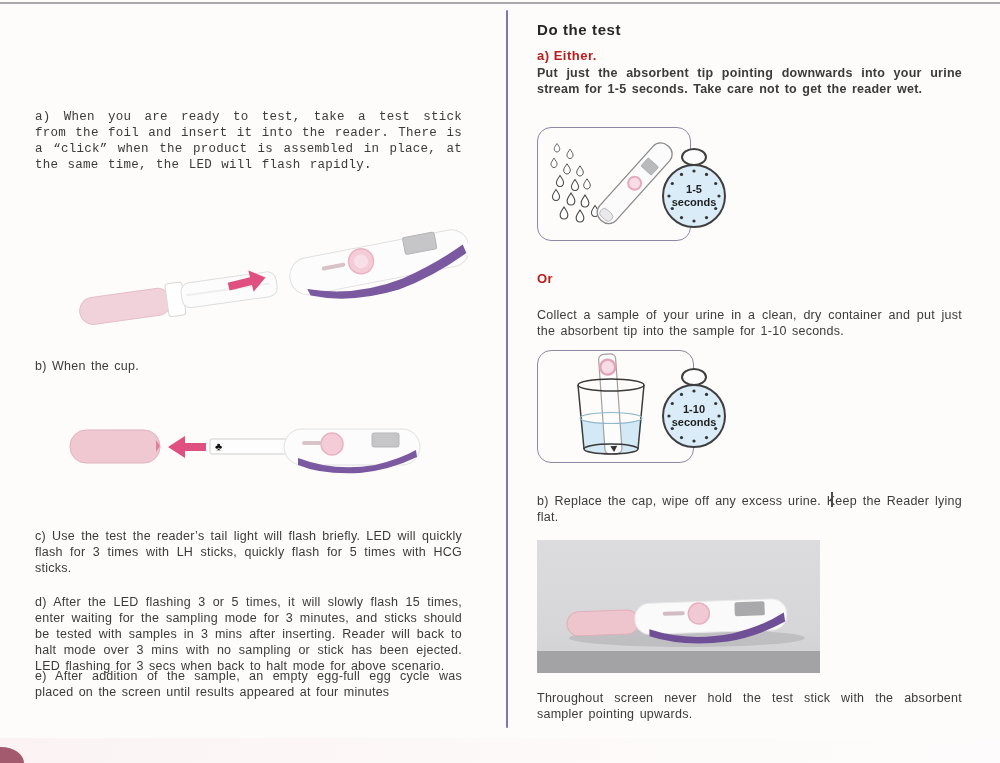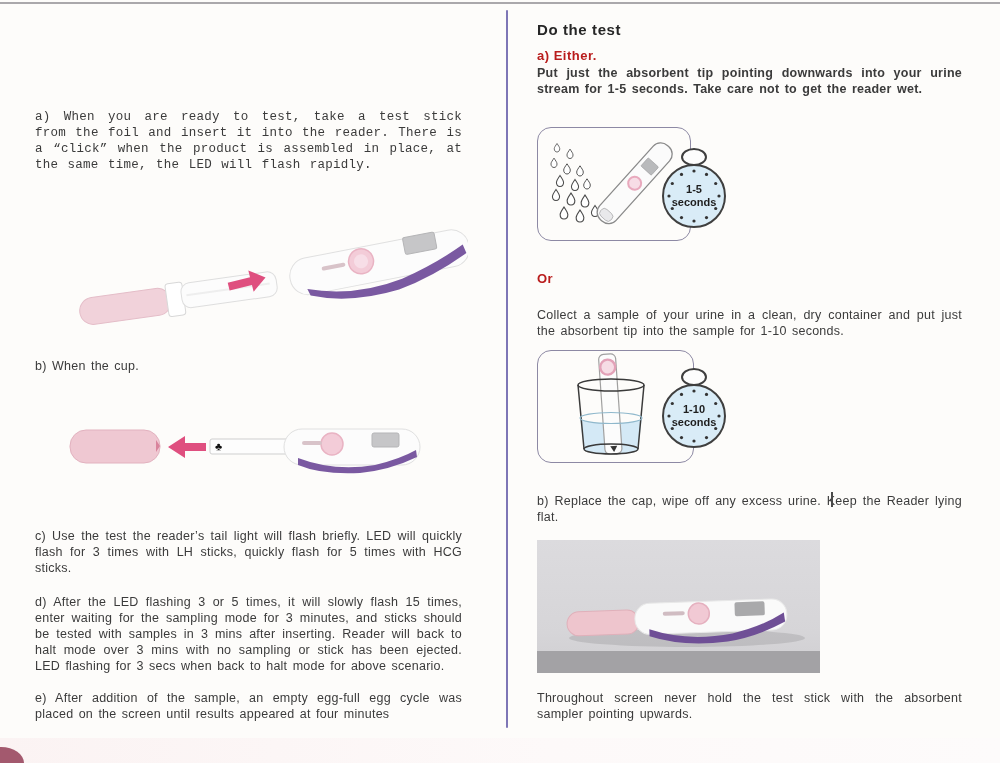--- a/index.html
+++ b/index.html
@@ -88,21 +88,21 @@
     <circle cx="272" cy="28" r="11" fill="#f3ccd8" stroke="#e9b3c3" stroke-width="1.5"></circle>
     <rect x="312" y="17" width="27" height="14" rx="2" fill="#c6c6c8" stroke="#b5b5b7"></rect>
     <rect x="242" y="25" width="20" height="4" rx="2" fill="#d8c3c9"></rect>
   </g>
 </svg>
 
 <div class="abs body-txt" style="left:35px;top:528px;width:427px;">c) Use the test the reader’s tail light will flash briefly. LED will quickly flash for 3 times with LH sticks, quickly flash for 5 times with HCG sticks.</div>
 
 <div class="abs body-txt" style="left:35px;top:594px;width:427px;">d) After the LED flashing 3 or 5 times, it will slowly flash 15 times, enter waiting for the sampling mode for 3 minutes, and sticks should be tested with samples in 3 mins after inserting. Reader will back to halt mode over 3 mins with no sampling or stick has been ejected. LED flashing for 3 secs when back to halt mode for above scenario.</div>
 
-<div class="abs body-txt" style="left:35px;top:690px;width:427px;">e) After addition of the sample, an empty egg-full egg cycle was placed on the screen until results appeared at four minutes</div>
+<div class="abs body-txt" style="left:35px;top:668px;width:427px;">e) After addition of the sample, an empty egg-full egg cycle was placed on the screen until results appeared at four minutes</div>
 
 <div class="abs h1" style="left:537px;top:20px;width:425px;font-size:15px;">Do the test</div>
 
 <div class="abs bold-label" style="left:537px;top:48px;width:425px;">a) Either.</div>
 
 <div class="abs body-txt" style="left:537px;top:65px;width:425px;font-weight:bold;">Put just the absorbent tip pointing downwards into your urine stream for 1-5 seconds. Take care not to get the reader wet.</div>
 
 <div class="abs illus-box" style="left:537px;top:127px;width:152px;height:112px;"></div>
 <svg class="abs" style="left:539px;top:129px;" width="148" height="108" viewBox="0 0 148 108">
   <defs>

